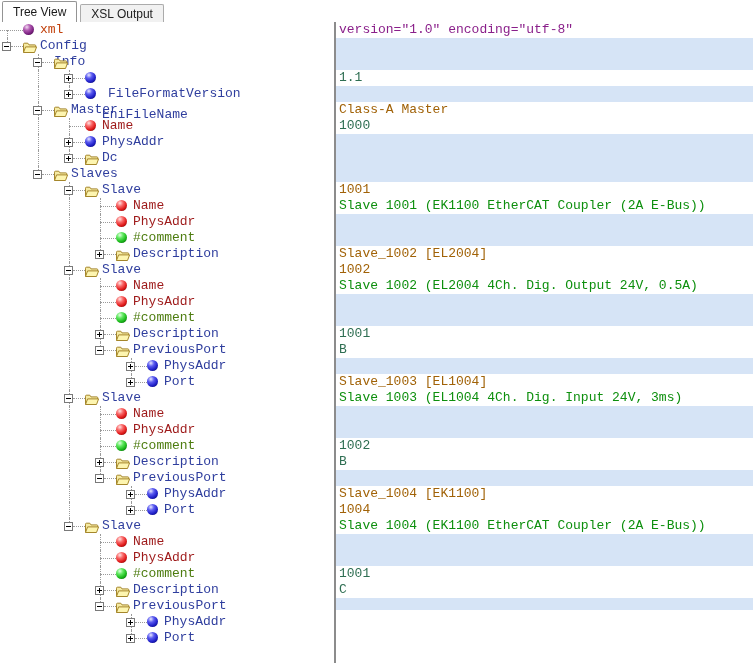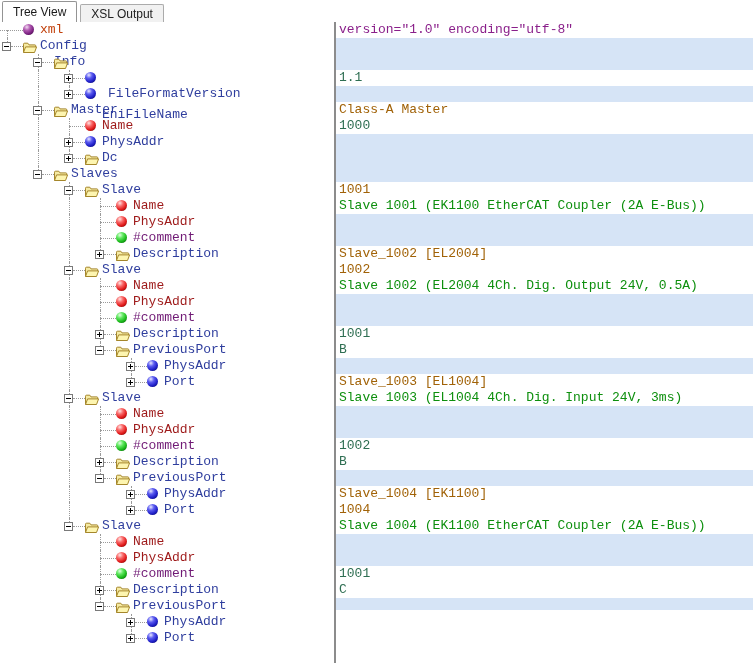--- a/index.html
+++ b/index.html
@@ -37,21 +37,21 @@
   .orb{position:absolute;top:2px;width:11px;height:11px;border-radius:50%;z-index:2;}
   .orb-blue  {background:radial-gradient(circle at 35% 28%, #E8E8FF 0%, #5B5BF0 30%, #2121C9 62%, #000050 100%);}
   .orb-red   {background:radial-gradient(circle at 35% 28%, #FFE2E2 0%, #F96868 30%, #E01B1B 62%, #5E0000 100%);}
   .orb-green {background:radial-gradient(circle at 35% 28%, #E2FFE2 0%, #5FE85F 30%, #1CB91C 62%, #004A00 100%);}
   .orb-purple{background:radial-gradient(circle at 35% 28%, #F2DCF2 0%, #B25CB2 30%, #7D2383 62%, #2E0030 100%);}
   .ficon{position:absolute;top:2px;width:14px;height:12px;z-index:2;}
   .lbl{position:absolute;top:0;line-height:16px;font-family:"Liberation Mono",monospace;
        font-size:13px;white-space:pre;cursor:default;}
   .lbl-el{color:#2F3E9E;}
   .lbl-attr{color:#9E1A1A;}
-  .lbl-cmt{color:#701a75;}
+  .lbl-cmt{color:#4d7c0f;}
   .lbl-xml{color:#c2410c;}
   
   .vrow{height:16px;line-height:16px;font-family:"Liberation Mono",monospace;font-size:13px;
         padding-left:3px;white-space:pre;cursor:default;}
   .vrow.alt{background:#D6E4F6;}
   .val-xml{color:#8A1F8A;}
   .val-text{color:#2E6E52;}
   .val-attr{color:#a16207;}
   .val-cmt{color:#0D8F0D;}
   .strip{height:12px;background:#D6E4F6;}

